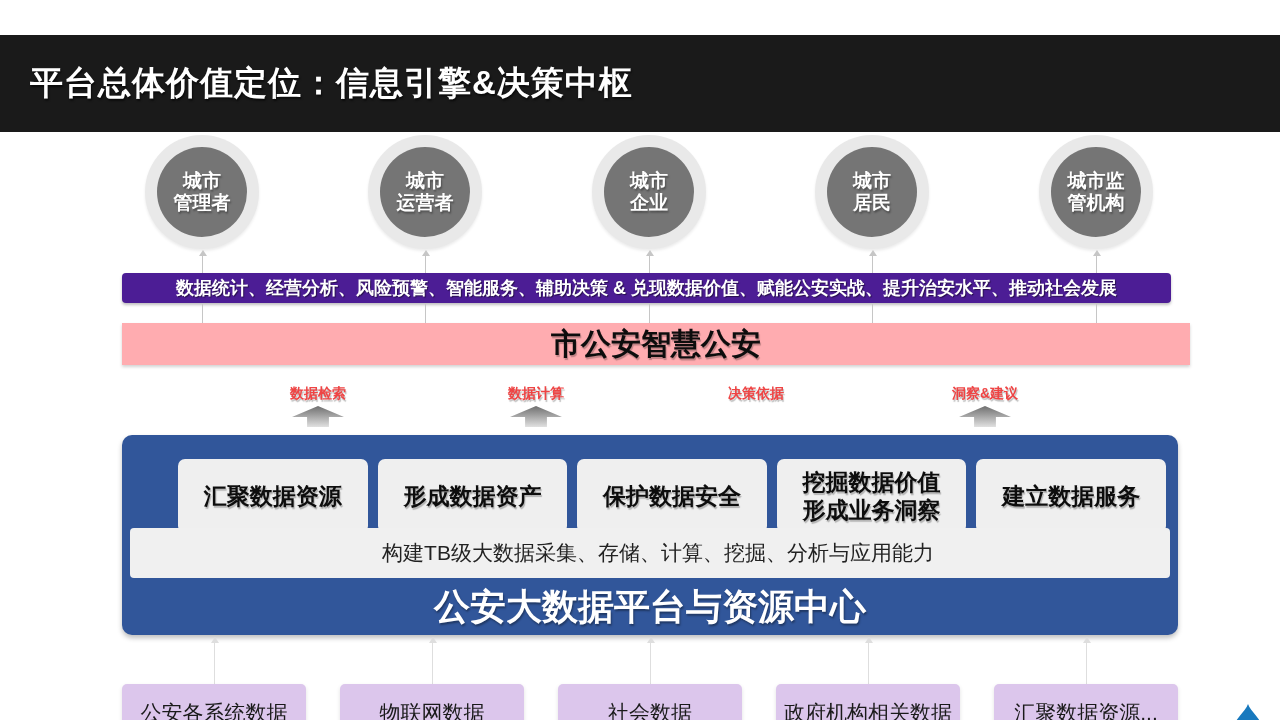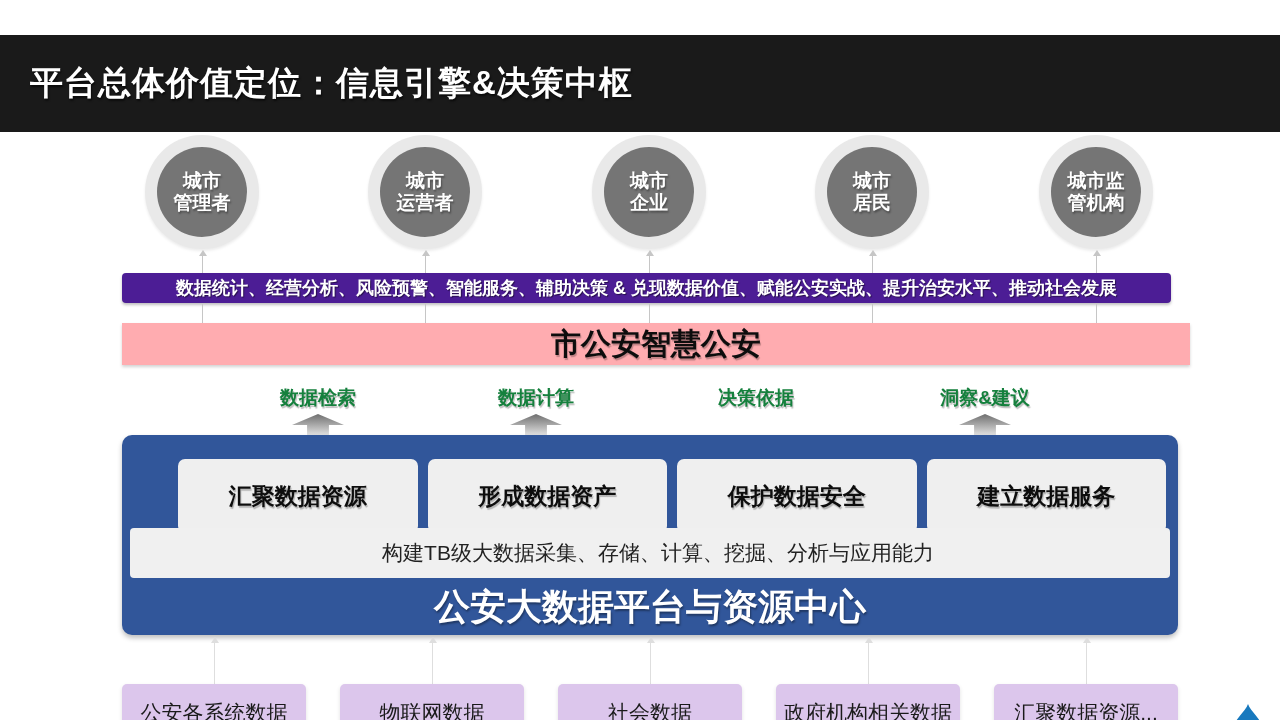--- a/index.html
+++ b/index.html
@@ -52,21 +52,21 @@
     background:#ffacb0; display:flex; align-items:center; justify-content:center;
     font-size:30px; font-weight:bold; color:#0d0d0d;
     box-shadow:0 2px 3px rgba(0,0,0,0.18); text-shadow:1px 2px 1px rgba(0,0,0,0.25);
   }
   
   .flow {
     position:absolute; top:350px; width:140px;
     display:flex; flex-direction:column; align-items:center;
   }
   .flow-label {
-    font-size:19px; font-weight:bold; color:#15803d; white-space:nowrap;
+    font-size:14px; font-weight:bold; color:#ef4444; white-space:nowrap;
     text-shadow:1px 2px 1px rgba(0,0,0,0.25);
   }
   .flow-arrow {
     margin-top:3px; width:52px; height:21px;
     background:linear-gradient(to bottom, #6f6f6f, #e0e0e0);
     clip-path:polygon(50% 0, 100% 52%, 71% 52%, 71% 100%, 29% 100%, 29% 52%, 0 52%);
   }
   
   .platform {
     position:absolute; left:122px; top:400px; width:1056px; height:200px;
@@ -172,20 +172,22 @@
   <div class="flow" style="left:915px;">
     <div class="flow-label">洞察&amp;建议</div>
     <div class="flow-arrow"></div>
   </div>
 
   <div class="platform">
     <div class="cap-row">
       <div class="cap-box">汇聚数据资源</div>
       <div class="cap-box">形成数据资产</div>
       <div class="cap-box">保护数据安全</div>
+      <div class="cap-box">挖掘数据价值
+形成业务洞察</div>
       <div class="cap-box">建立数据服务</div>
     </div>
     <div class="cap-bar">构建TB级大数据采集、存储、计算、挖掘、分析与应用能力</div>
     <div class="platform-title">公安大数据平台与资源中心</div>
   </div>
 
   <div class="vline light head" style="left:214px; top:608px; height:41px;"></div>
   <div class="vline light head" style="left:432px; top:608px; height:41px;"></div>
   <div class="vline light head" style="left:650px; top:608px; height:41px;"></div>
   <div class="vline light head" style="left:868px; top:608px; height:41px;"></div>

